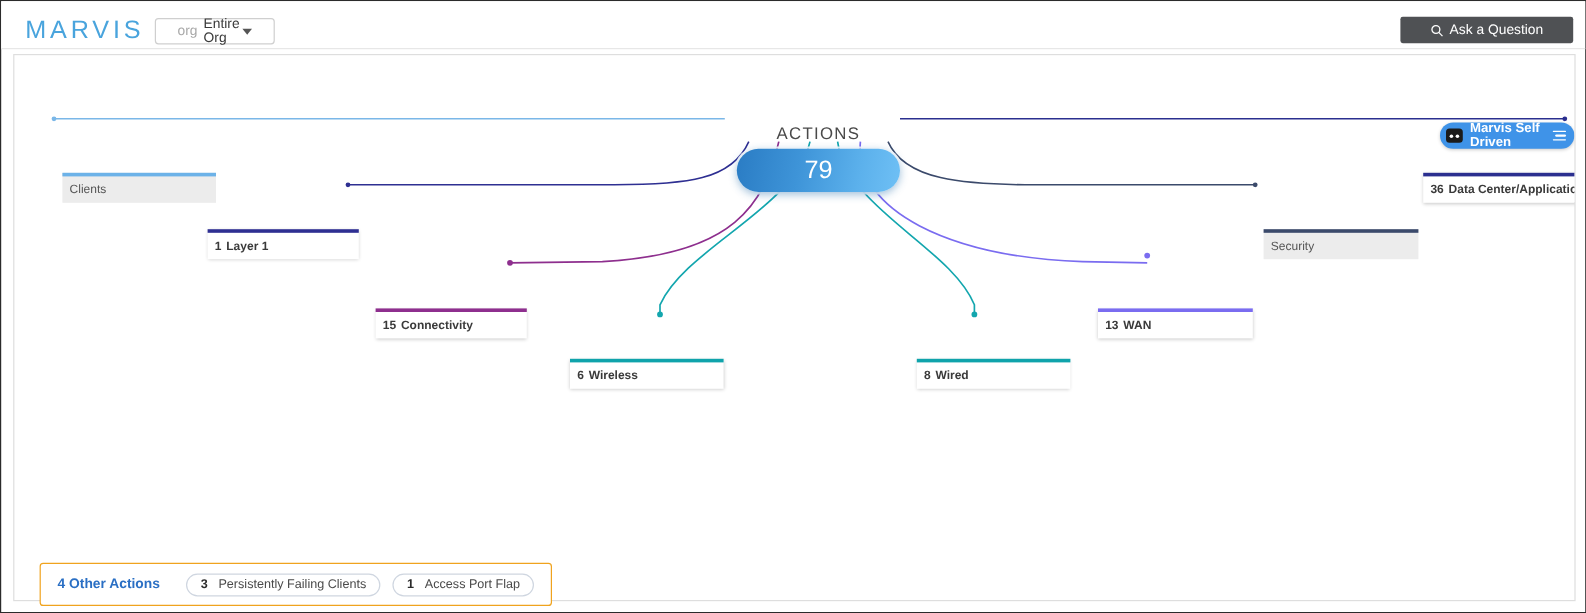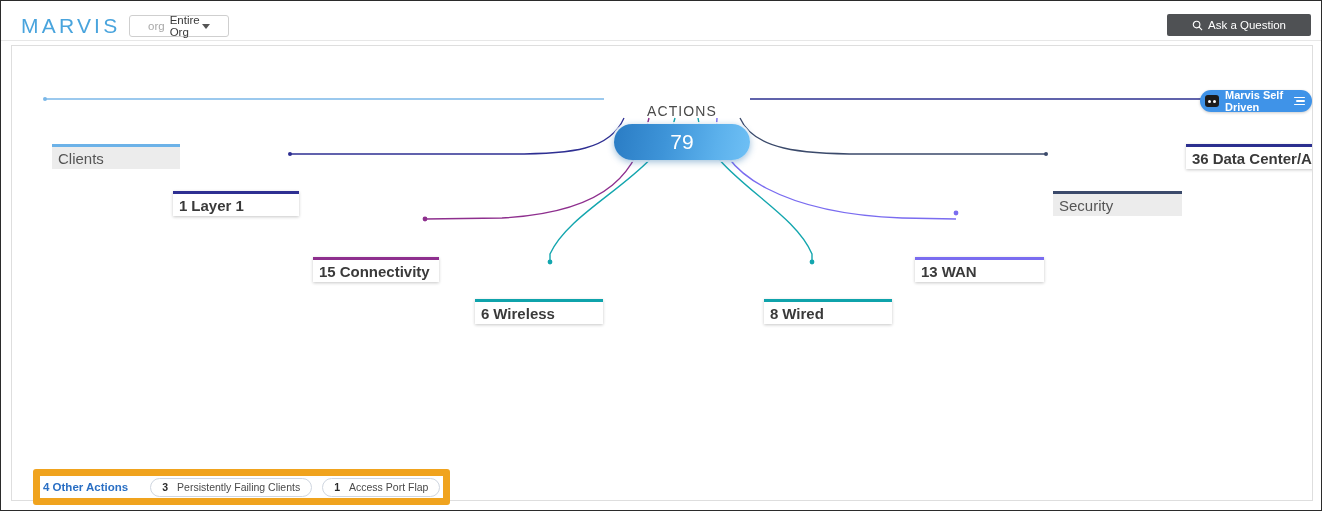--- a/index.html
+++ b/index.html
@@ -89,35 +89,35 @@
 
   
   .node{
     position:absolute;
     height:25px;
     background:#ffffff;
     border-top:3px solid #333;
     box-shadow:0 1px 3px rgba(0,0,0,.22);
     display:flex;align-items:center;
     padding:0 0 0 6px;box-sizing:border-box;
-    font-size:15px;
+    font-size:10px;
     cursor:pointer;
     white-space:nowrap;
   }
   .node.muted{
     background:#ececec;
     box-shadow:none;
   }
   .node .cnt{color:#3a3a3a;margin-right:4px;font-weight:600;}
   .node .lbl{color:#3a3a3a;font-weight:600;}
   .node.muted .lbl{color:#555;font-weight:400;}
 
   
   .marvis-pill{
-    position:absolute;left:1188px;top:44px;
+    position:absolute;left:1188px;top:56px;
     height:22px;border-radius:11px;
     background:#3f93e8;
     display:flex;align-items:center;gap:6px;
     padding:0 7px 0 5px;box-sizing:border-box;
     color:#ffffff;font-size:11px;font-weight:600;
     cursor:pointer;
     box-shadow:0 1px 3px rgba(0,0,0,.2);
   }
   .bot-icon{
     width:14px;height:12px;border-radius:3px;background:#1b1b1b;
@@ -128,24 +128,24 @@
   .burger{width:11px;display:flex;flex-direction:column;gap:2px;flex:0 0 auto;}
   .burger span{display:block;height:1.5px;background:#fff;border-radius:1px;}
   .burger span:nth-child(1){width:11px;}
   .burger span:nth-child(2){width:9px;margin-left:2px;}
   .burger span:nth-child(3){width:11px;}
 
   
   .other-bar{
     position:absolute;left:32px;top:468px;
     height:36px;
-    border:7px solid #0ea5e9;border-radius:3px;
+    border:1px solid #0ea5e9;border-radius:3px;
     background:#ffffff;
     display:flex;align-items:center;
-    padding:0 3px;box-sizing:border-box;
+    padding:0 14px;box-sizing:border-box;
     gap:10px;
   }
   .other-title{
     font-size:11.5px;color:#2a6fc4;font-weight:600;
     margin-right:12px;cursor:pointer;
   }
   .chip{
     height:19px;border:1px solid #cfd6e0;border-radius:10px;
     display:flex;align-items:center;gap:9px;
     padding:0 11px;box-sizing:border-box;

